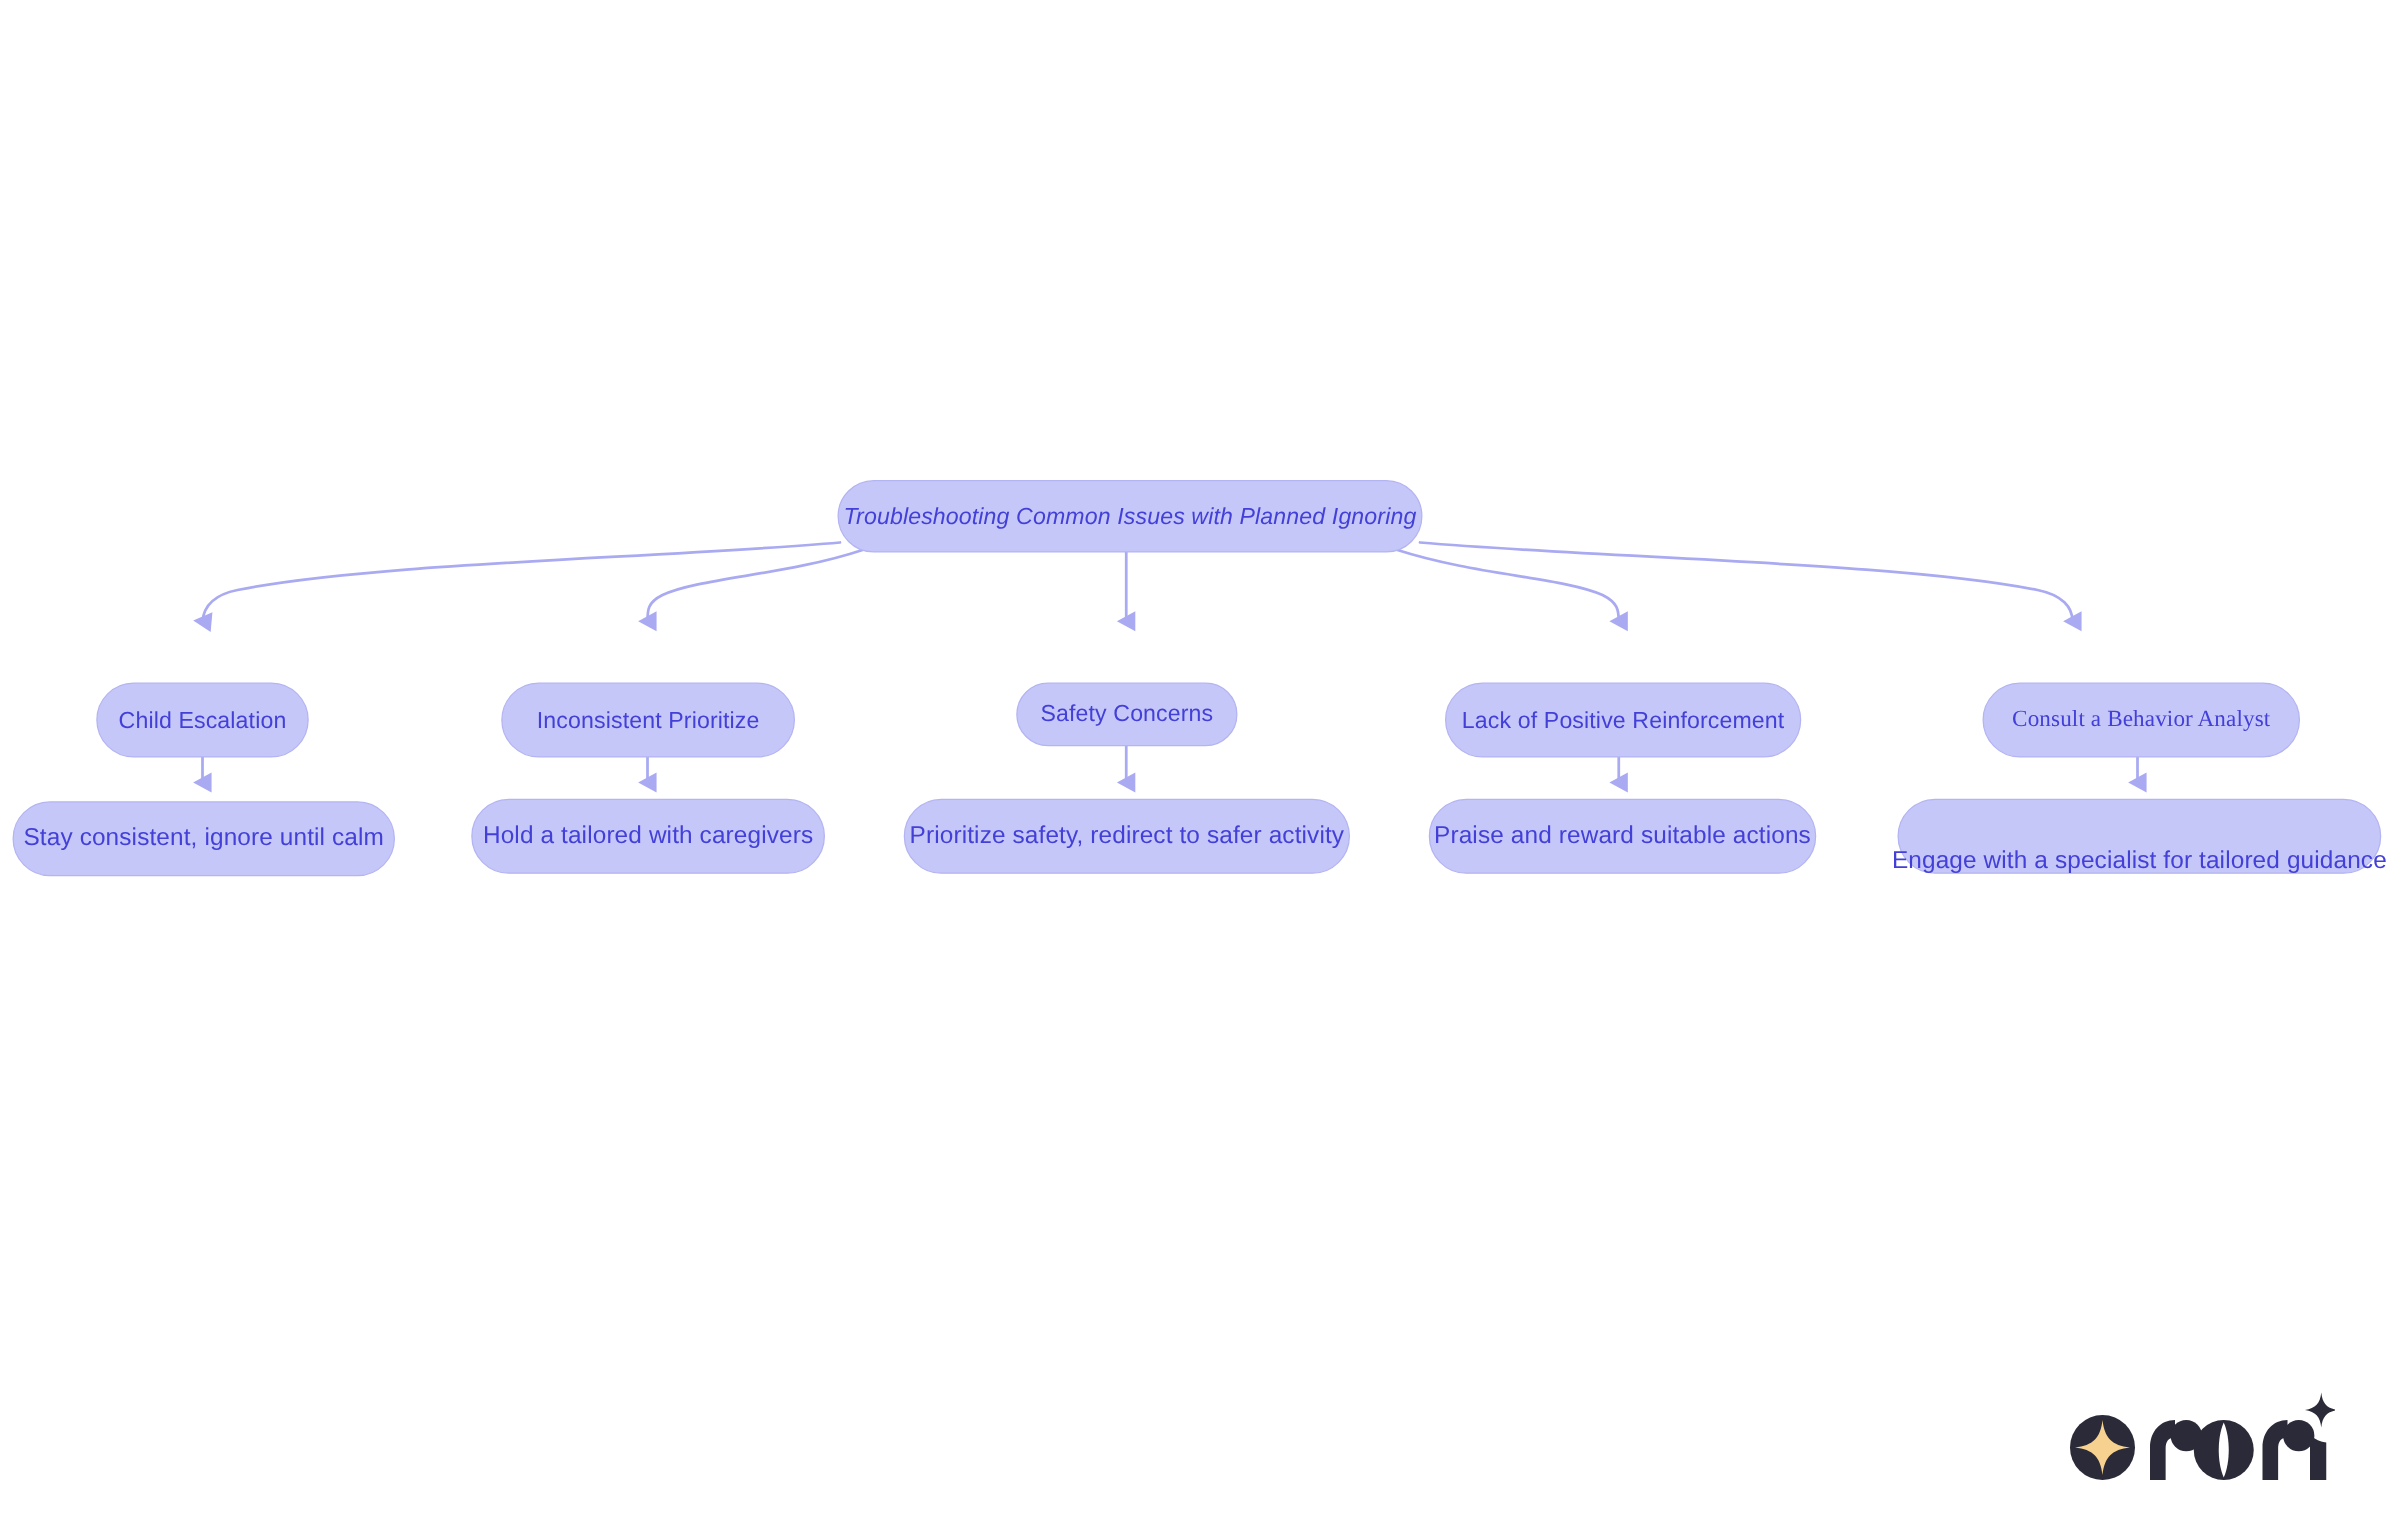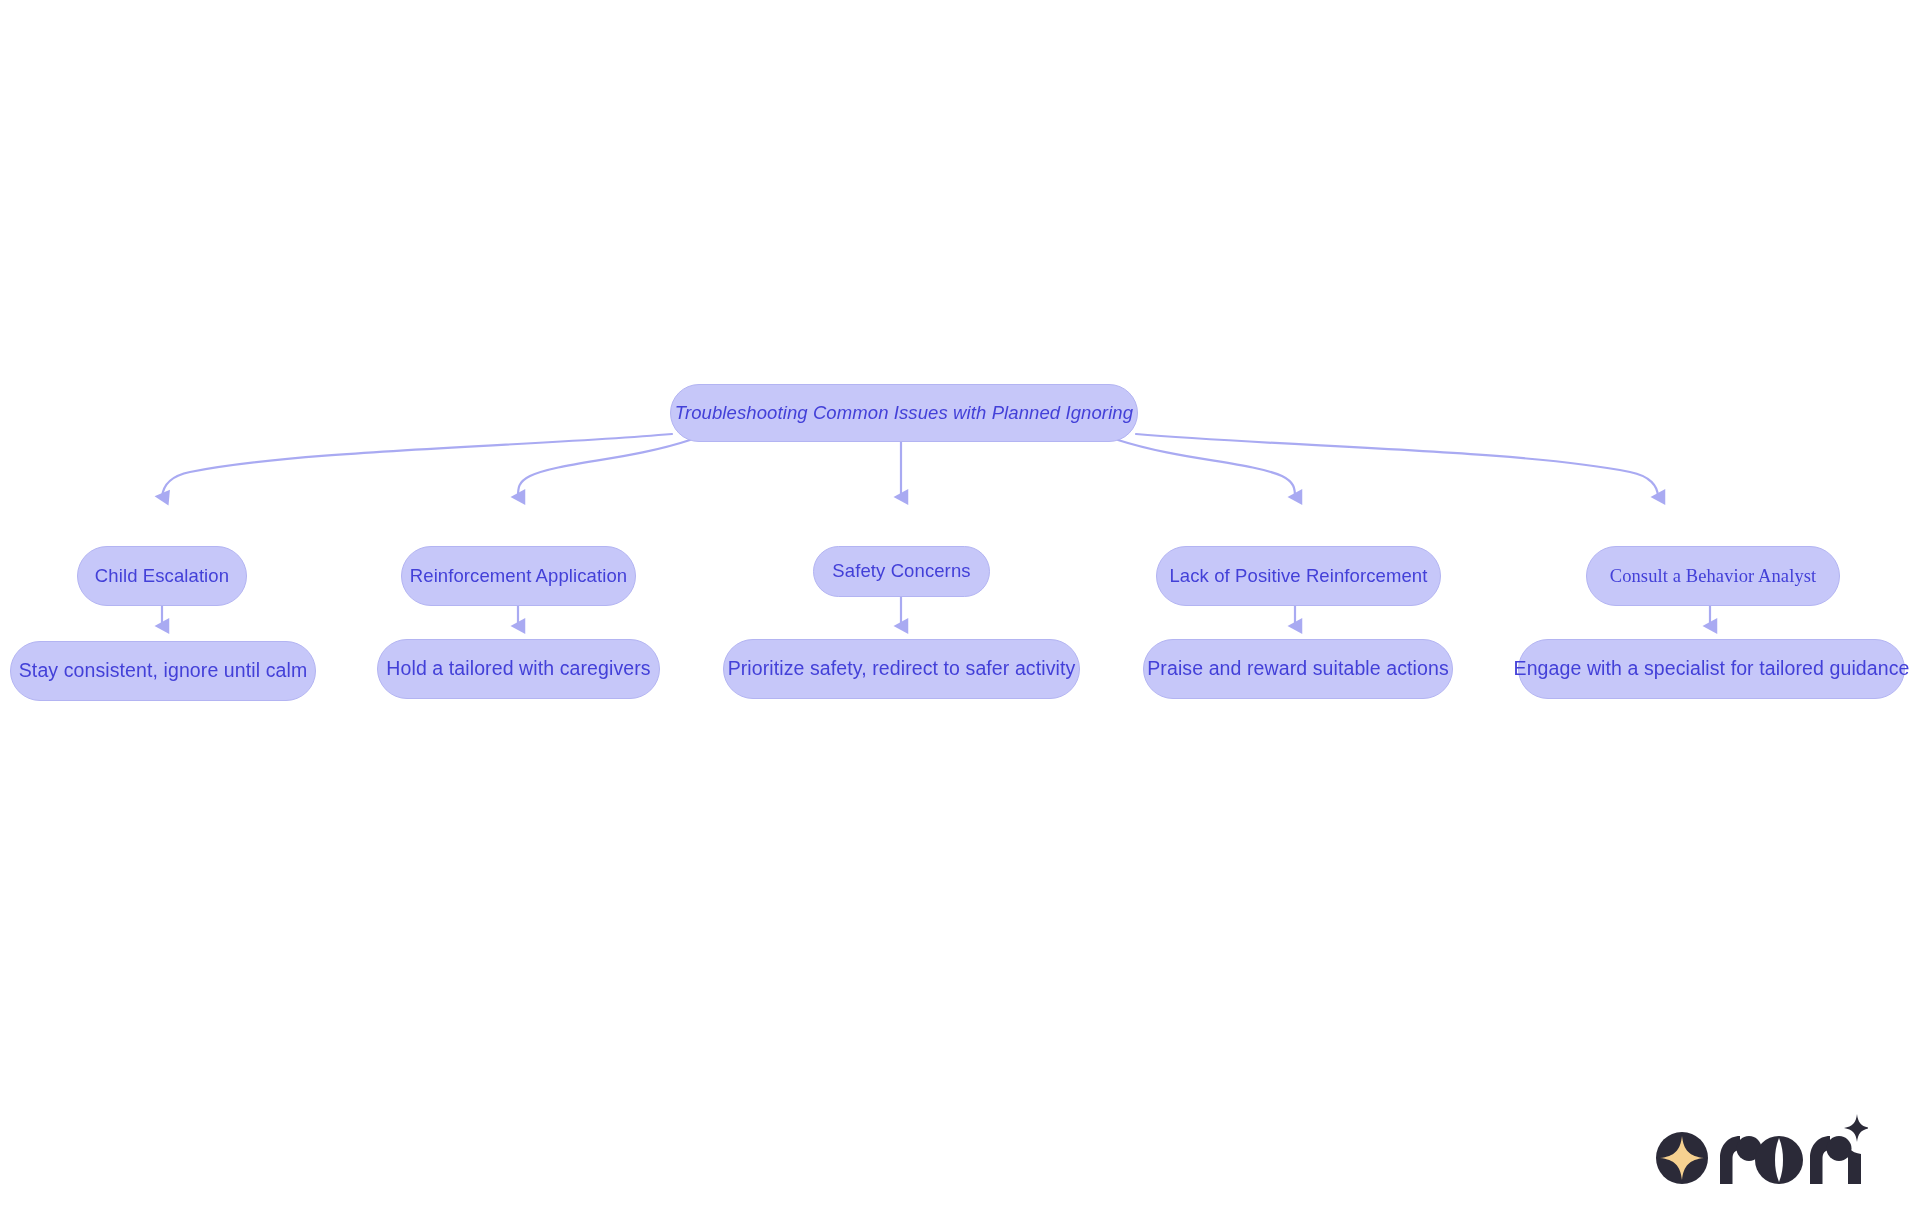--- a/index.html
+++ b/index.html
@@ -97,21 +97,21 @@
 
   <div class="node root" style="left:670px; top:384px; width:468px; height:58px;">
     <span class="node-label">Troubleshooting Common Issues with Planned Ignoring</span>
   </div>
 
   <div class="node level2" style="left:77px; top:512px; width:170px; height:60px;">
     <span class="node-label">Child Escalation</span>
   </div>
 
   <div class="node level2" style="left:401px; top:512px; width:235px; height:60px;">
-    <span class="node-label">Reinforcement Application</span>
+    <span class="node-label">Inconsistent Prioritize</span>
   </div>
 
   <div class="node level2" style="left:813px; top:512px; width:177px; height:51px;">
     <span class="node-label">Safety Concerns</span>
   </div>
 
   <div class="node level2" style="left:1156px; top:512px; width:285px; height:60px;">
     <span class="node-label">Lack of Positive Reinforcement</span>
   </div>
 
@@ -128,21 +128,21 @@
   </div>
 
   <div class="node leaf" style="left:723px; top:639px; width:357px; height:60px;">
     <span class="node-label">Prioritize safety, redirect to safer activity</span>
   </div>
 
   <div class="node leaf" style="left:1143px; top:639px; width:310px; height:60px;">
     <span class="node-label">Praise and reward suitable actions</span>
   </div>
 
-  <div class="node leaf" style="left:1518px; top:639px; width:387px; height:60px;">
+  <div class="node leaf" style="left:1518px; top:639px; width:387px; height:60px;align-items:flex-end;">
     <span class="node-label">Engage with a specialist for tailored guidance</span>
   </div>
 
   <div class="logo">
     <svg width="216" height="80" viewBox="0 0 216 80">
 
       <circle cx="30" cy="46" r="26" fill="#2b2a38"></circle>
       <path d="M30 24 C31.6 38.4 37.6 44.4 52 46 C37.6 47.6 31.6 53.6 30 68 C28.4 53.6 22.4 47.6 8 46 C22.4 44.4 28.4 38.4 30 24 Z" fill="#f6d190"></path>
 
       <g fill="#2b2a38">

